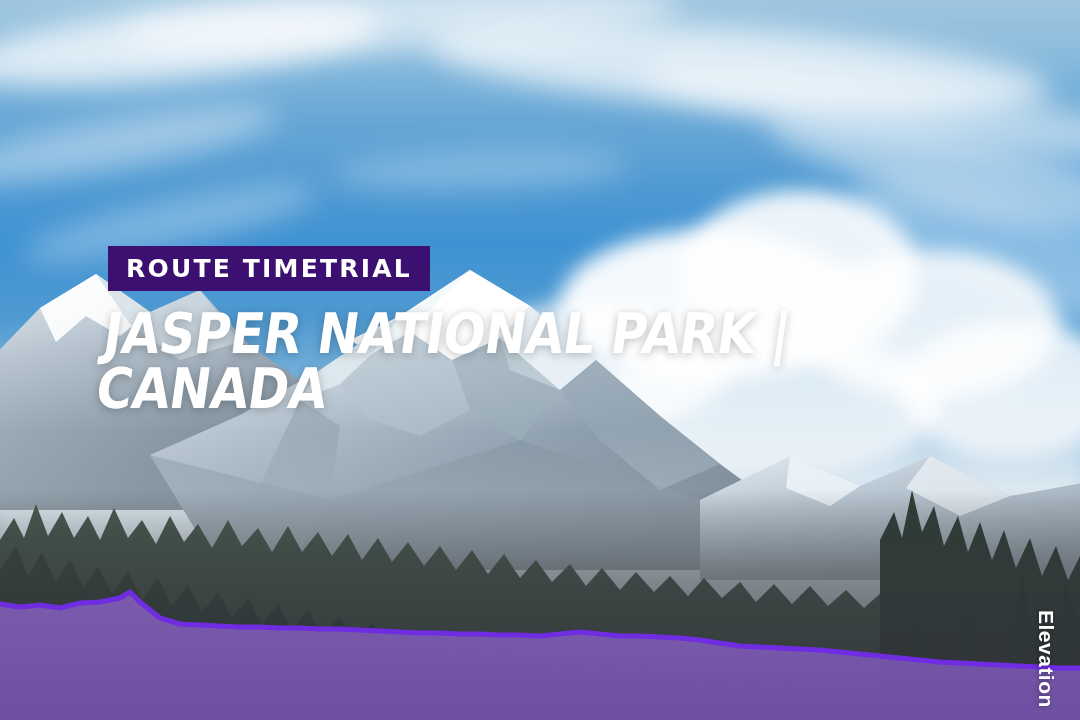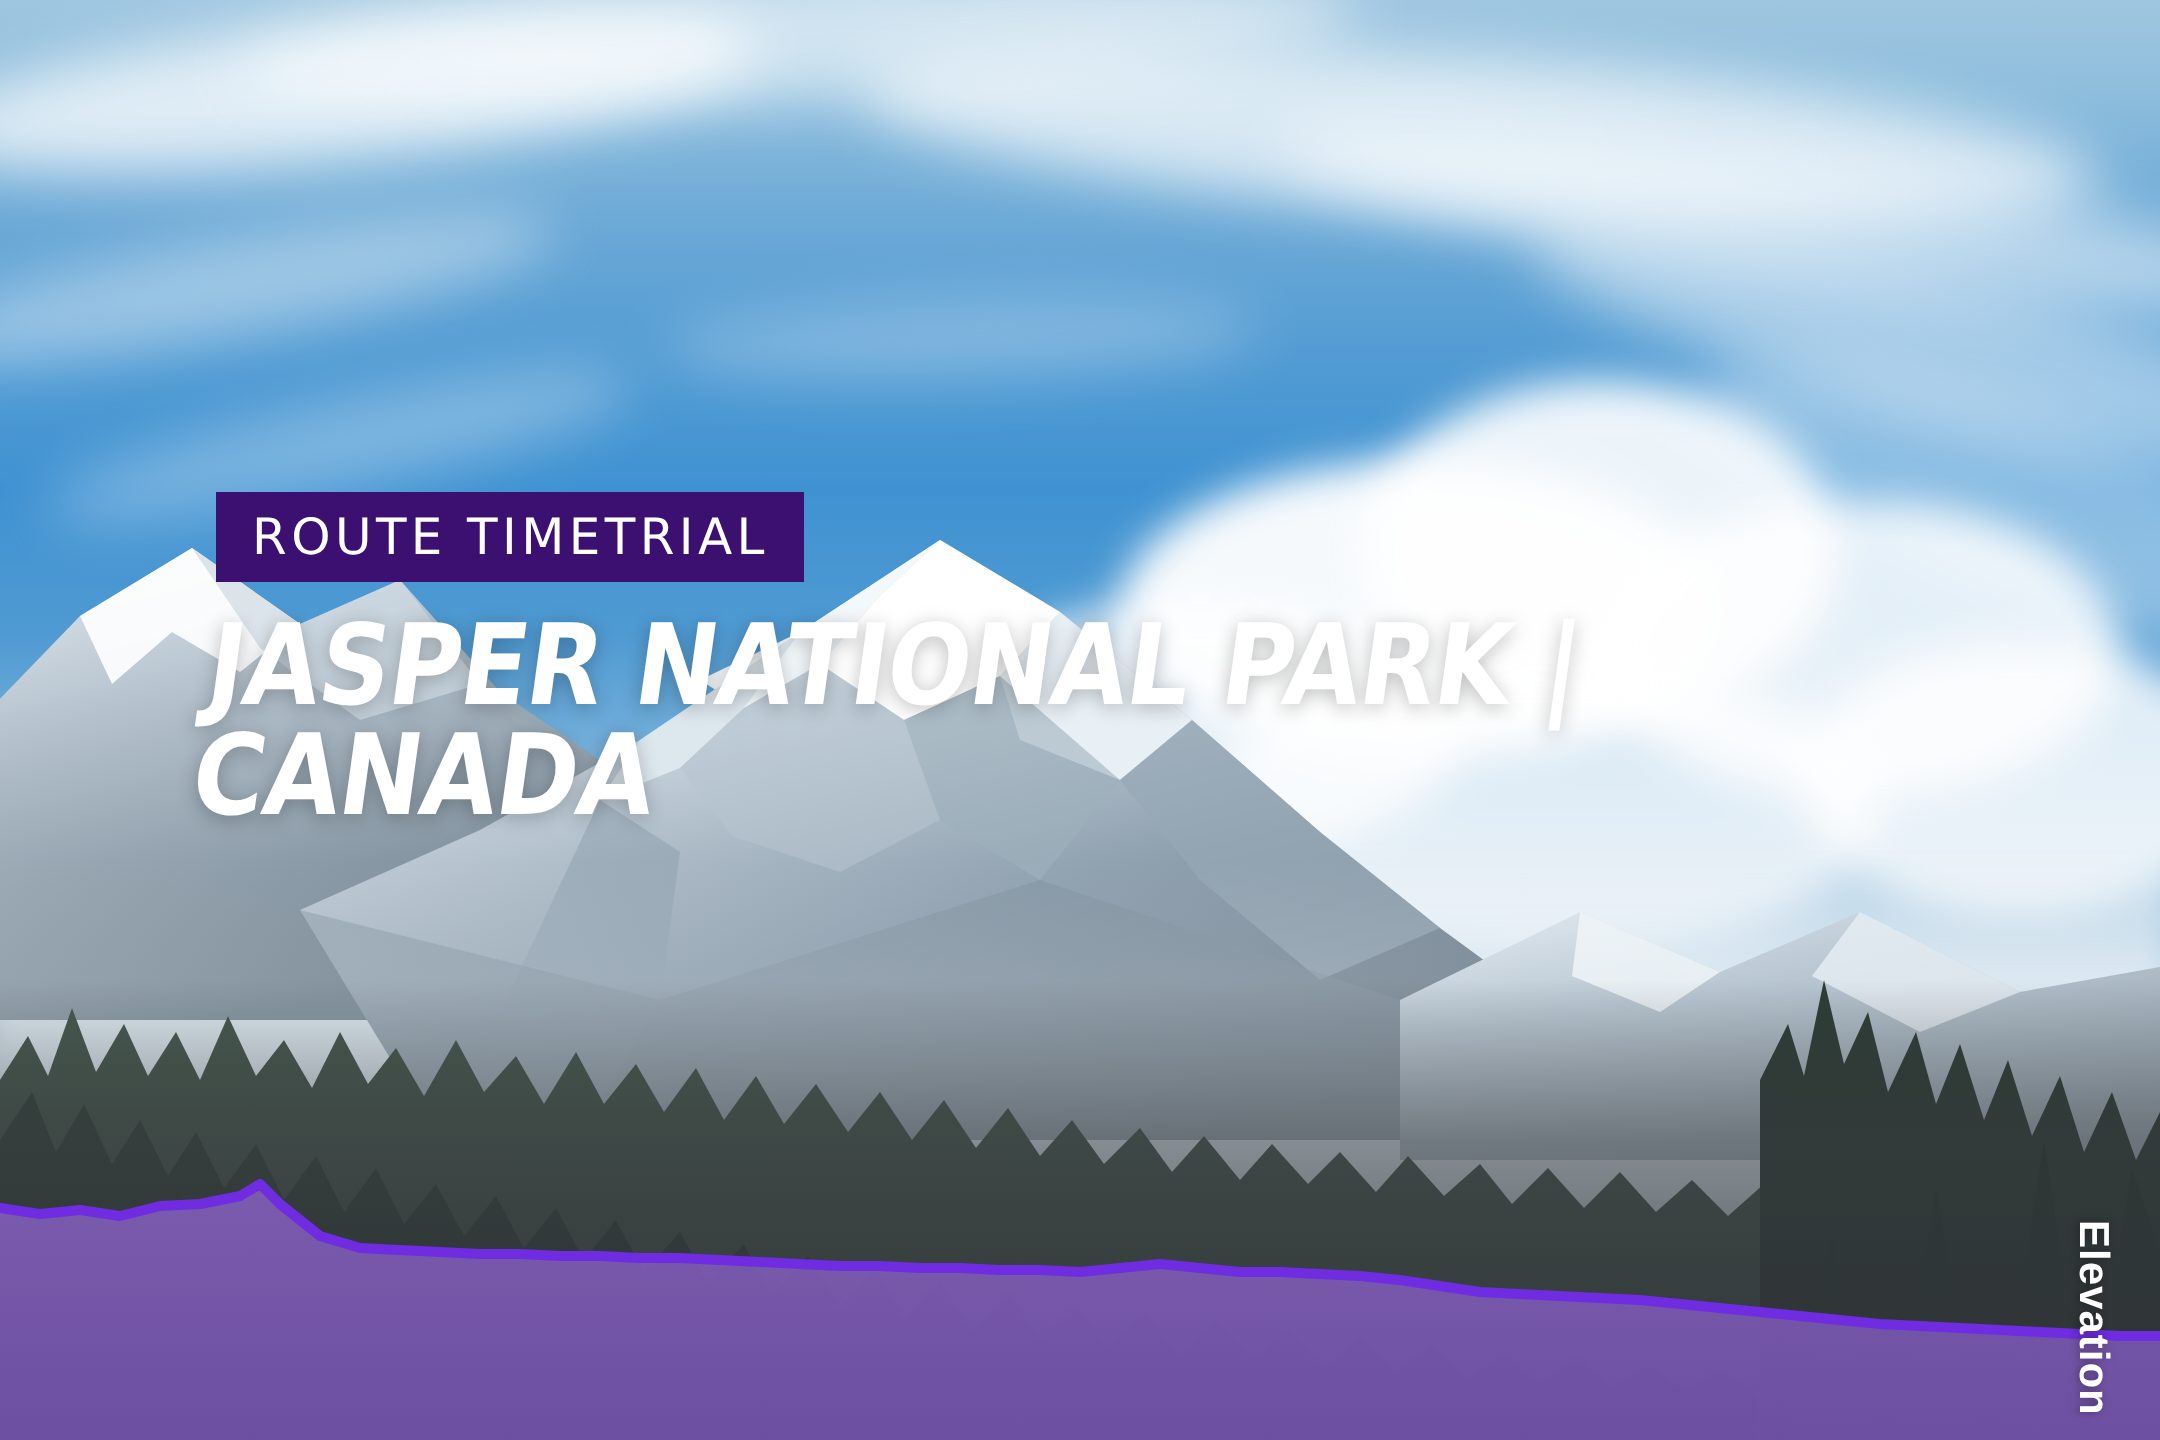--- a/index.html
+++ b/index.html
@@ -77,21 +77,21 @@
   .elev-wrap { position:absolute; left:0; right:0; bottom:0; height:160px; }
   .elev-wrap svg { display:block; width:1080px; height:160px; }
 
   
   .title-block { position:absolute; left:108px; top:246px; }
   .eyebrow {
     display:inline-block;
     background:#3b1070;
     color:#ffffff;
     font-size:25px;
-    font-weight:normal;
+    font-weight:bold;
     letter-spacing:2.2px;
     padding:10px 18px 10px 18px;
     line-height:1;
     font-family:"DejaVu Sans", sans-serif;
   }
   .headline {
     margin-top:16px;
     color:#ffffff;
     font-family:"DejaVu Sans", sans-serif;
     font-weight:bold;

